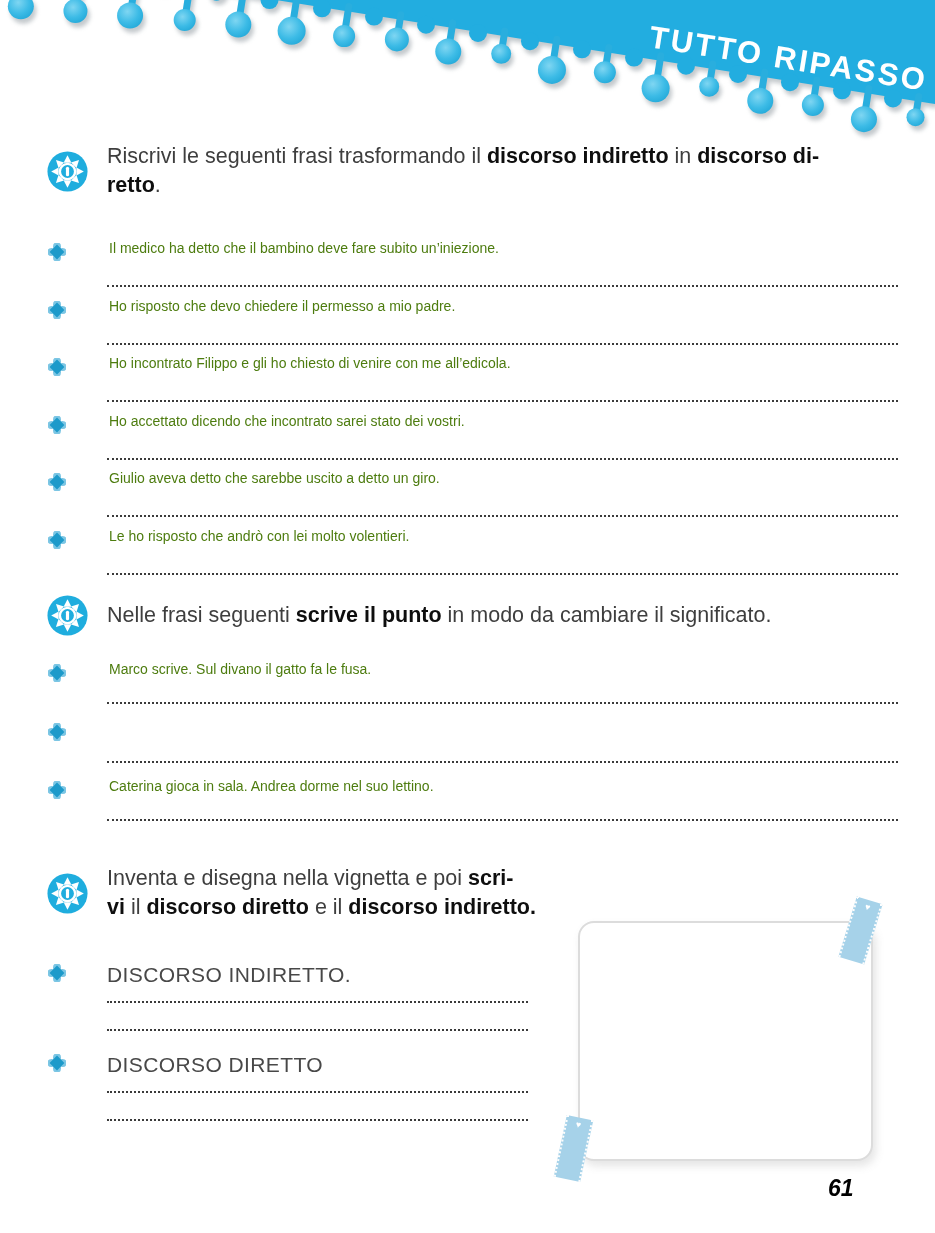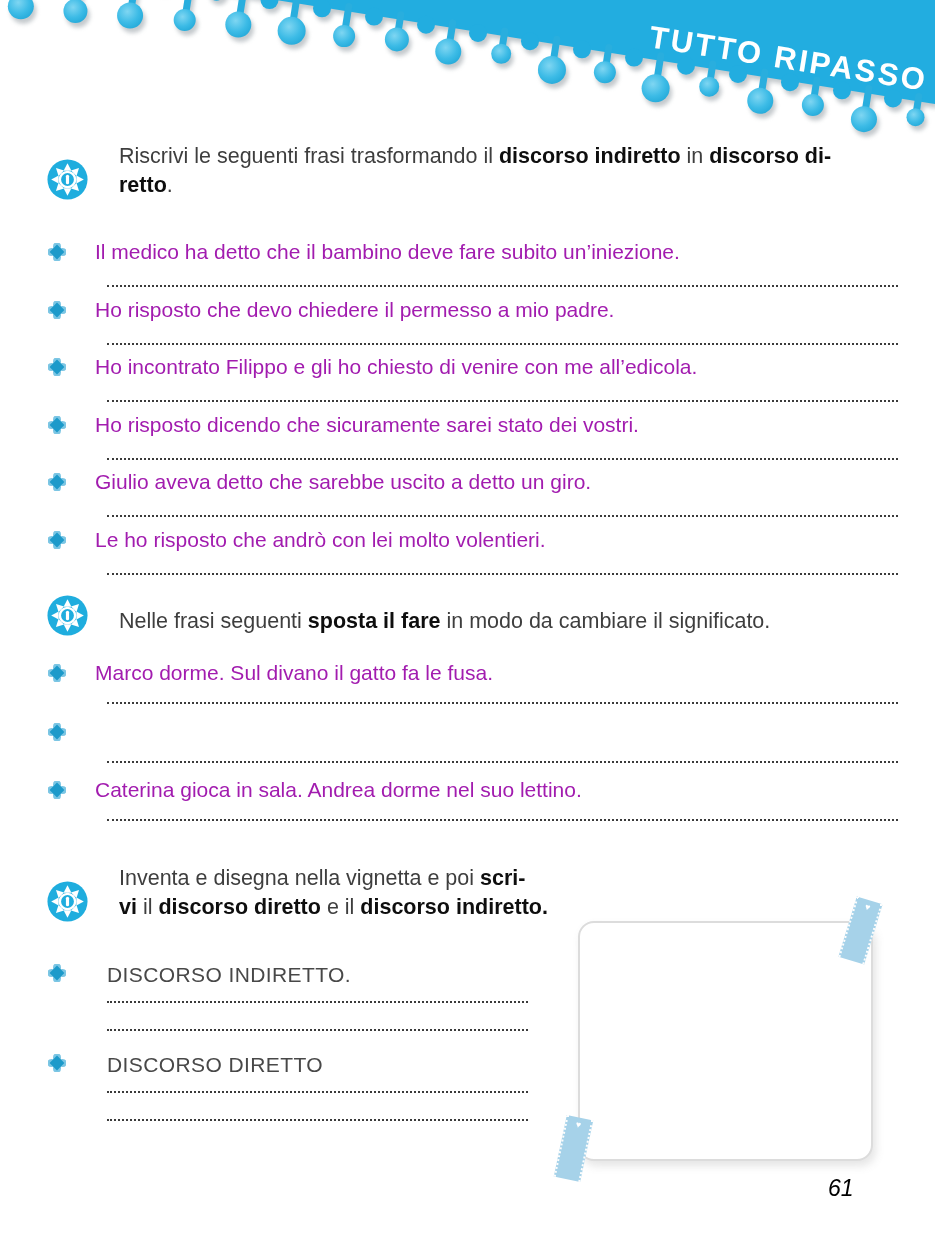--- a/index.html
+++ b/index.html
@@ -9,55 +9,55 @@
   }
   
   .banner-svg{position:absolute;top:0;left:0;pointer-events:none}
   
   .defs{position:absolute;width:0;height:0}
   
   .ex{position:absolute;left:47px;width:860px}
   #ex1{top:142px}
   #ex2{top:595px}
   #ex3{top:864px}
-  .instr{display:flex;align-items:flex-end;gap:31px}
+  .instr{display:flex;align-items:center;gap:19px}
   .icon-sun{width:41px;height:41px;flex:0 0 41px}
   .itext{font-size:21.5px;line-height:29px;color:#3e3e3e}
   .itext b{color:#0e0e0e}
   #ex1 .itext{width:775px}
   #ex2 .itext{width:790px}
   #ex3 .itext{width:460px}
   .items{position:absolute;left:0;width:100%}
   #ex1 .items{top:98px}
   #ex2 .items{top:66px}
   #ex3 .items{top:97px}
   .row{position:relative}
   .r57{height:57.5px}
   .r59{height:58.7px}
   .r90{height:90px}
   .bullet{position:absolute;left:1px;top:3px;width:18px;height:18px}
-  .stext{position:absolute;left:48px;top:0;font-size:21px;color:#a21caf;white-space:nowrap}
+  .stext{position:absolute;left:62px;top:0;font-size:14px;color:#4d7c0f;white-space:nowrap}
   .dline{position:absolute;left:60px;border-bottom:2px dotted #3b3b3b}
   #ex1 .dline{top:45px;width:791px}
   #ex2 .dline{top:41px;width:791px}
   .row3 .label{position:absolute;left:60px;top:2px;font-size:21px;color:#484848;letter-spacing:.4px;white-space:nowrap}
   .row3 .dline{width:421px}
   .row3 .dl1{top:40px}
   .row3 .dl2{top:68px}
   
   .frame{position:absolute;left:578px;top:921px;width:291px;height:236px;background:#fff;
          border:2px solid #dcdcdc;border-radius:16px;box-shadow:3px 5px 8px rgba(110,110,110,.18)}
   .tape{position:absolute;width:27px;height:63px;background:#a6d2e9;box-sizing:border-box;
         border-left:2px dotted #fdfdfd;border-right:2px dotted #fdfdfd}
   .tape::after{content:"♥";position:absolute;top:3px;left:50%;transform:translateX(-50%);
                color:#fff;font-size:9px;line-height:9px}
   .tape-tr{left:847px;top:899px;transform:rotate(17deg)}
   .tape-bl{left:560px;top:1117px;transform:rotate(12deg)}
   
-  .pagenum{position:absolute;left:828px;top:1175px;font-size:23px;font-weight:normal;
+  .pagenum{position:absolute;left:828px;top:1175px;font-size:23px;font-weight:bold;
            font-style:italic;color:#000}
 </style>
 </head>
 <body>
 
 <svg class="defs" aria-hidden="true">
   <defs>
     <symbol id="icn-sun" viewBox="0 0 44 44">
       <circle cx="22" cy="22" r="21.5" fill="#1fadde"></circle>
       <g fill="#fff">
@@ -241,21 +241,21 @@
           <use href="#icn-bullet"></use>
         </svg>
         <div class="stext">Ho incontrato Filippo e gli ho chiesto di venire con me all’edicola.</div>
         <div class="dline"></div>
       </div>
 
       <div class="row r57">
         <svg class="bullet">
           <use href="#icn-bullet"></use>
         </svg>
-        <div class="stext">Ho risposto dicendo che sicuramente sarei stato dei vostri.</div>
+        <div class="stext">Ho accettato dicendo che incontrato sarei stato dei vostri.</div>
         <div class="dline"></div>
       </div>
 
       <div class="row r57">
         <svg class="bullet">
           <use href="#icn-bullet"></use>
         </svg>
         <div class="stext">Giulio aveva detto che sarebbe uscito a detto un giro.</div>
         <div class="dline"></div>
       </div>
@@ -268,29 +268,29 @@
         <div class="dline"></div>
       </div>
     </div>
 </section>
 
 <section class="ex" id="ex2">
   <div class="instr">
     <svg class="icon-sun">
         <use href="#icn-sun"></use>
       </svg>
-    <div class="itext">Nelle frasi seguenti <b>sposta il fare</b> in modo da cambiare il significato.</div>
+    <div class="itext">Nelle frasi seguenti <b>scrive il punto</b> in modo da cambiare il significato.</div>
   </div>
   <div class="items">
 
       <div class="row r59">
         <svg class="bullet">
           <use href="#icn-bullet"></use>
         </svg>
-        <div class="stext">Marco dorme. Sul divano il gatto fa le fusa.</div>
+        <div class="stext">Marco scrive. Sul divano il gatto fa le fusa.</div>
         <div class="dline"></div>
       </div>
 
       <div class="row r59">
         <svg class="bullet">
           <use href="#icn-bullet"></use>
         </svg>
         <div class="dline"></div>
       </div>
 

